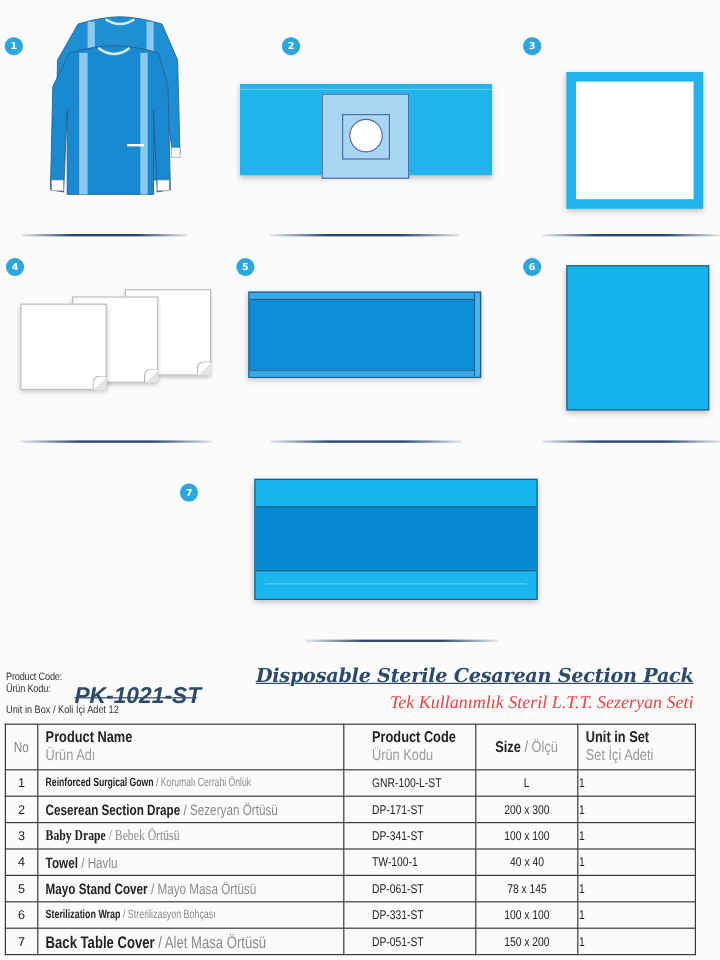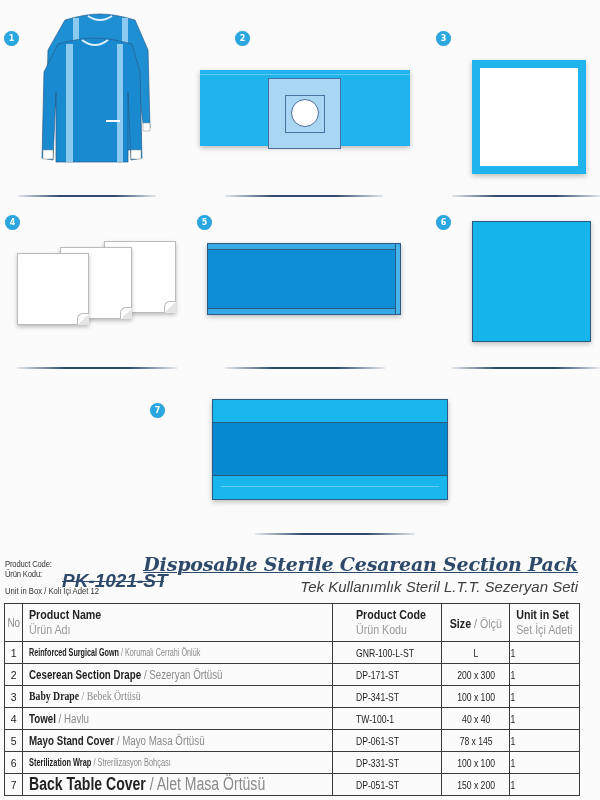--- a/index.html
+++ b/index.html
@@ -49,22 +49,22 @@
   .back7 { position:absolute; left:212px; top:399px; width:236px; height:101px; background:#18b6ec; border:1px solid #2d5a80; }
   .back7 .mid { position:absolute; left:0; right:0; top:22px; height:54px; background:#0589cf; border-top:1px solid #2d5a80; border-bottom:1px solid #2d5a80; }
   .back7 .line { position:absolute; left:8px; right:8px; bottom:12px; height:1px; background: rgba(255,255,255,0.35); }
 
   
   .pc-label { position:absolute; left:5px; font-size:9px; color:#333; font-family:"Liberation Sans", sans-serif; letter-spacing:-0.2px; transform: scaleX(0.85); transform-origin: left; }
   .pc-value { position:absolute; left:62px; top:558px; font-family:Liberation Sans, sans-serif; font-style:italic; font-weight:bold; font-size:19px; color:#2e4a6a;margin-top:12px; }
   .pc-underline { position:absolute; left:62px; top:581px; width:102px; height:1px; background:#2e4a6a; }
   .unit-box { position:absolute; left:5px; top:586px; font-size:9px; color:#333; transform: scaleX(0.85); transform-origin:left; }
   .unit-box .sep { color:#333; }
-  .title-main { position:absolute; right:22px; top:553px; font-family:"DejaVu Serif", serif; font-style:italic; font-weight:bold; font-size:19px; color:#2e4a6a; text-decoration: underline; text-decoration-thickness: 1px; letter-spacing:-0.2px; }
-  .title-sub { position:absolute; right:22px; top:578px; font-family:Liberation Sans, sans-serif; font-style:italic; font-size:15px; color:#404040; }
+  .title-main { position:absolute; right:22px; top:553px; font-family:"DejaVu Serif", serif; font-style:italic; font-weight:bold; font-size:16px; color:#2e4a6a; text-decoration: underline; text-decoration-thickness: 1px; letter-spacing:-0.2px; }
+  .title-sub { position:absolute; right:22px; top:578px; font-family:Liberation Serif, serif; font-style:italic; font-size:15px; color:#ef4444; }
 
   
   table.pt { position:absolute; left:4px; top:603px; width:576px; border-collapse:collapse; font-family:"Liberation Sans", sans-serif; }
   table.pt td, table.pt th { border:1.3px solid #3a3a3a; }
   table.pt th { height:38px; font-weight:normal; vertical-align:middle; }
   table.pt td { height:22px; font-size:10.5px; vertical-align:middle; }
   .cond { display:inline-block; transform: scaleX(0.82); transform-origin: left center; white-space:nowrap; }
   .cond-c { display:inline-block; transform: scaleX(0.82); transform-origin: center; white-space:nowrap; }
   .h-en { font-weight:bold; font-size:13px; color:#222; display:block; line-height:14px; }
   .h-tr { font-size:13px; color:#999; display:block; line-height:15px; }
@@ -214,19 +214,19 @@
     </tr>
     <tr>
       <td class="no">6</td>
       <td class="col-name name" style="font-size:10px;"><span class="cond" style="transform:scaleX(0.74);"><span class="en">Sterilization Wrap</span><span class="slash"> / </span><span class="tr">Strerilizasyon Bohçası</span></span></td>
       <td class="col-code code"><span class="cond">DP-331-ST</span></td>
       <td class="col-size size"><span class="cond-c">100 x 100</span></td>
       <td class="col-unit unit"><span class="cond-c">1</span></td>
     </tr>
     <tr>
       <td class="no">7</td>
-      <td class="col-name name" style="font-size:18px;"><span class="cond" style="transform:scaleX(0.78);"><span class="en">Back Table Cover</span><span class="slash"> / </span><span class="tr">Alet Masa Örtüsü</span></span></td>
+      <td class="col-name name" style="font-size:14px;"><span class="cond" style="transform:scaleX(0.78);"><span class="en">Back Table Cover</span><span class="slash"> / </span><span class="tr">Alet Masa Örtüsü</span></span></td>
       <td class="col-code code"><span class="cond">DP-051-ST</span></td>
       <td class="col-size size"><span class="cond-c">150 x 200</span></td>
       <td class="col-unit unit"><span class="cond-c">1</span></td>
     </tr>
   </tbody>
 </table>
 
 </body></html>

